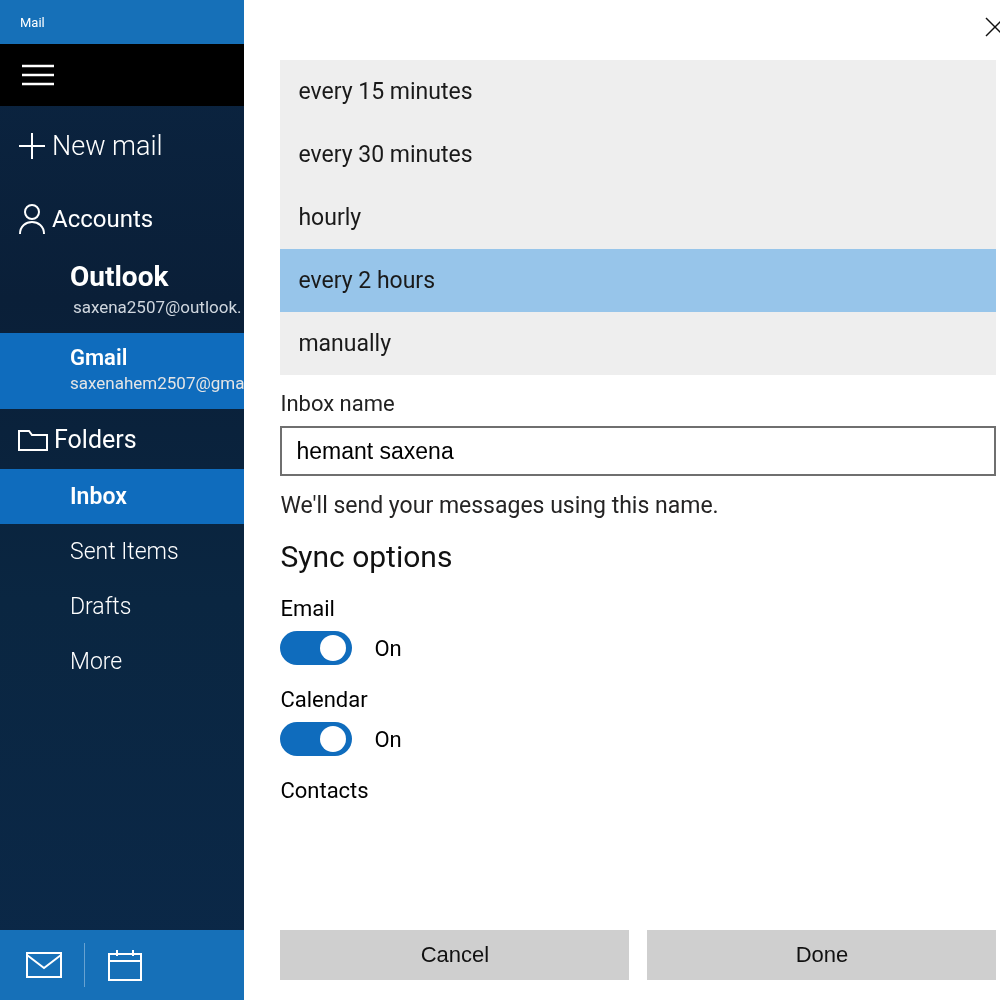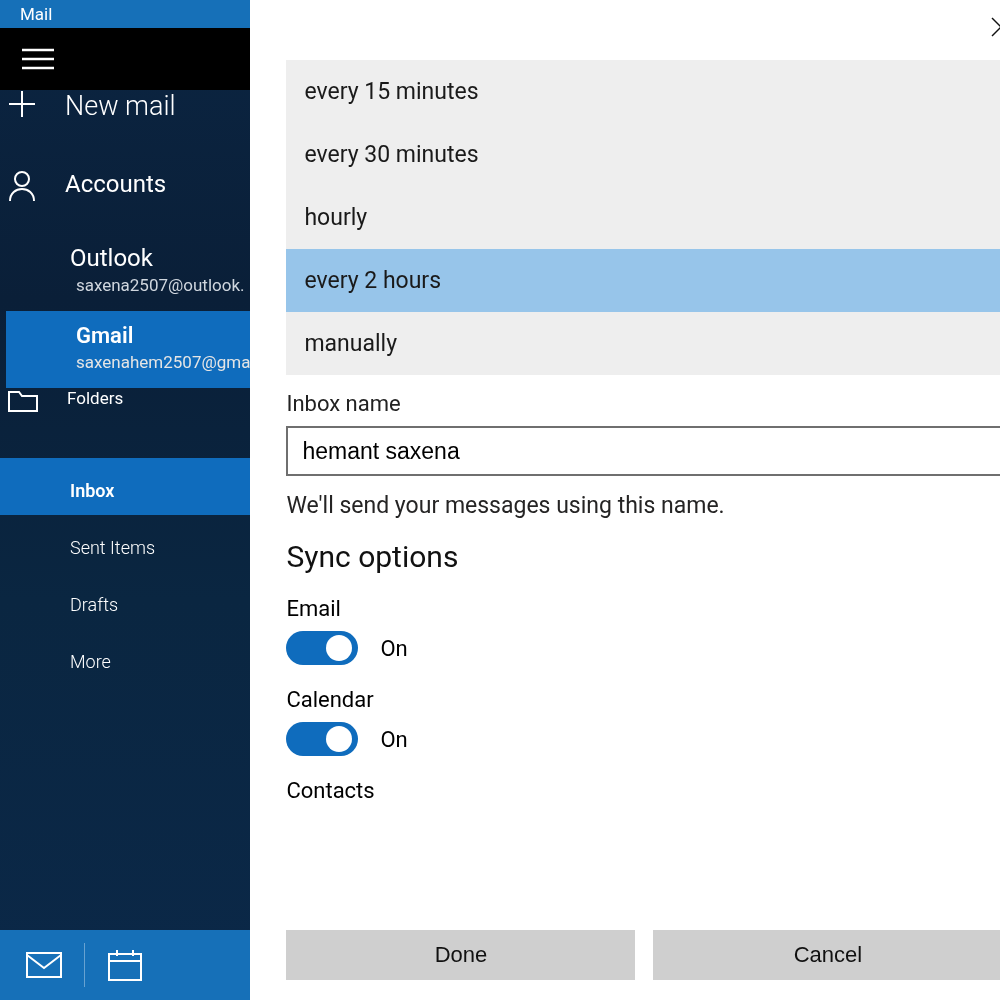--- a/index.html
+++ b/index.html
@@ -16,56 +16,55 @@
     width: 282px;
     height: 1000px;
     background: #05152b;
     background: linear-gradient(180deg,#0b2542 0%,#0a1f38 30%,#0a2641 60%,#0b2848 100%);
     color: #fff;
     display: flex;
     flex-direction: column;
     position: relative;
   }
   .titlebar {
-    height: 28px;
+    height: 44px;
     background: #1670b8;
     display: flex; align-items: center;
     padding-left: 20px;
-    font-size: 17px;
+    font-size: 13px;
   }
   .hamburger {
     height: 62px;
     display: flex; align-items: center;
     padding-left: 22px;
     background: #000;
   }
   .hamburger svg { stroke: #fff; }
   .nav-row {
-    display: flex; align-items: flex-start;
-    padding: 0 8px;
-    gap: 29px;
+    display: flex; align-items: center;
+    padding: 0 18px;
+    gap: 6px;
   }
   .nav-newmail { height: 80px; font-size: 27px; font-weight: 300; }
   .nav-accounts { height: 66px; font-size: 24px; }
   .account-block { padding: 6px 0 14px 70px; font-size: 19px; line-height: 1.35; }
-  .account-block .aname { font-weight: 400; font-size: 24px; }
+  .account-block .aname { font-weight: 700; font-size: 28px; }
   .account-block .amail { color: #cfd6de; font-size: 17px; text-align: center; }
   .account-selected {
     background: #0f6cbd;
     padding-top: 10px;
-    margin-left: 6px;
   }
   .account-selected .aname { font-weight: 600; font-size: 22px; }
   .account-selected .amail { color: #e5e5e5; }
   .folders-header {
-    height: 70px; font-size: 17px;
+    height: 60px; font-size: 25px;
   }
   .folder-item {
-    padding: 22px 0 14px 70px;
-    font-size: 18px;
+    padding: 14px 0 14px 70px;
+    font-size: 23px;
     font-weight: 300;
   }
   .folder-item.selected {
     background: #0f6cbd;
     font-weight: 600;
   }
   .bottombar {
     margin-top: auto;
     height: 70px;
     background: #1670b8;
@@ -305,21 +304,21 @@
       </div>
     </div>
 
     <div class="sync-row">
       <div class="sync-label">Contacts</div>
     </div>
 
   </div>
 
   <div class="buttonbar">
+    <button class="winbtn"><span>Cancel</span></button>
     <button class="winbtn"><span>Done</span></button>
-    <button class="winbtn"><span>Cancel</span></button>
   </div>
 
   <div class="fake-scroll">
     <div class="arrow">▴</div>
     <div class="thumb"></div>
   </div>
 </div>
 
 </body></html>

